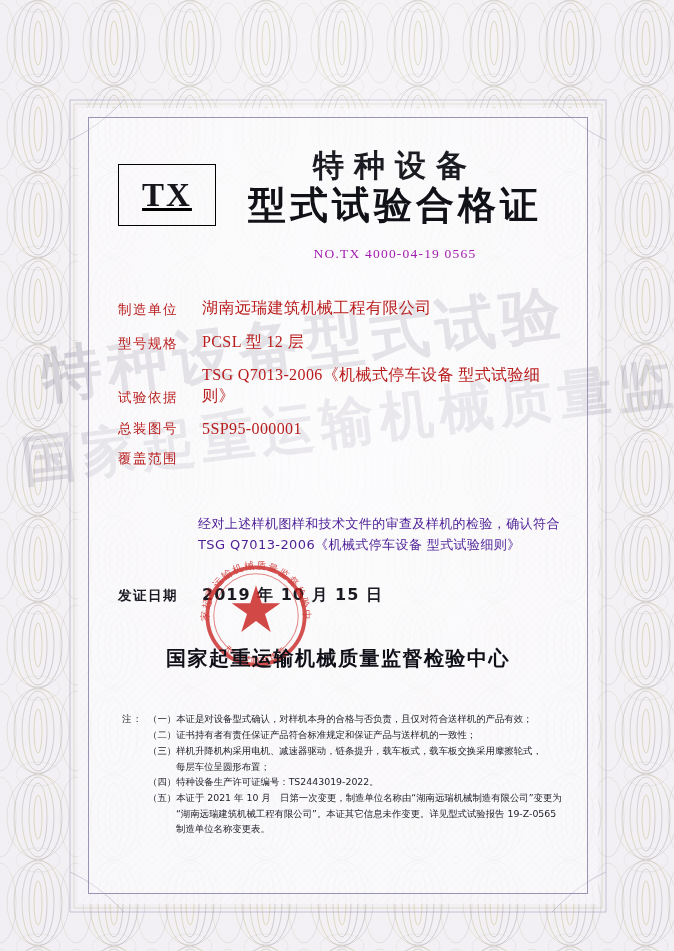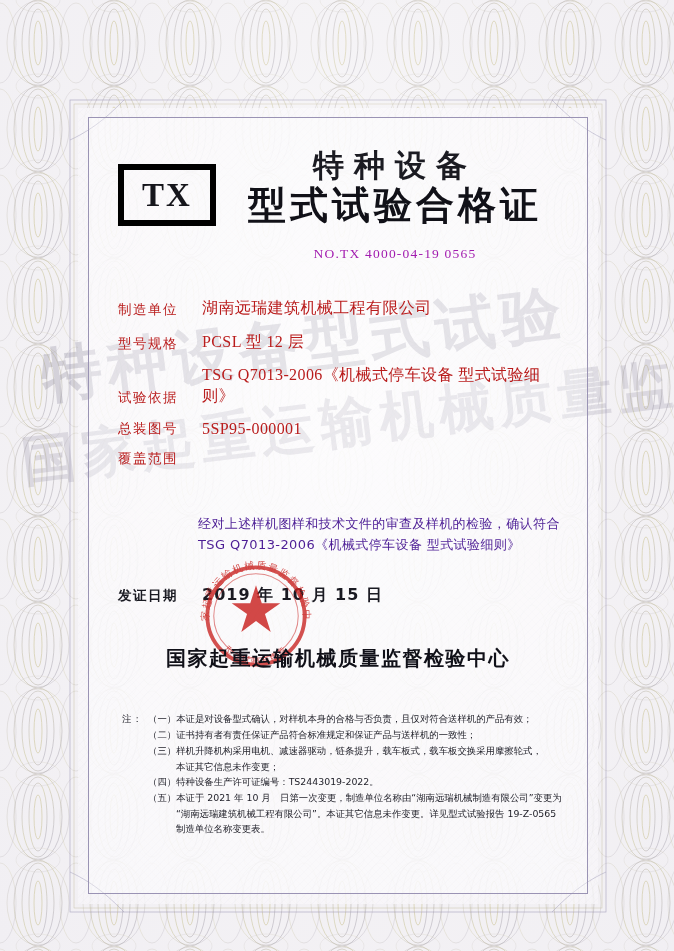--- a/index.html
+++ b/index.html
@@ -34,22 +34,22 @@
     width: 500px; height: 777px;
     border: 1px solid #9a93b4;
     background: rgba(255,255,255,0.30);
   }
 
   
   .tx-box {
     position: absolute;
     left: 118px; top: 164px;
     width: 98px; height: 62px;
-    border: 6px solid #000000;
-    display: flex; align-items: center; justify-content: center;
+    border: 1px solid #000000;
+    display: flex; align-items: center; justify-content: center; text-decoration: underline;
   }
   .tx-box span {
     font-size: 33px;
     font-weight: bold;
     letter-spacing: 2px;
     color: #16161c;
     font-family: "Liberation Serif", serif;
   }
 
   .title-1 {
@@ -328,21 +328,21 @@
           <div class="note-txt">本证是对设备型式确认，对样机本身的合格与否负责，且仅对符合送样机的产品有效；</div>
         </div>
         <div class="note-item">
           <div class="note-num">（二）</div>
           <div class="note-txt">证书持有者有责任保证产品符合标准规定和保证产品与送样机的一致性；</div>
         </div>
         <div class="note-item">
           <div class="note-num">（三）</div>
           <div class="note-txt">样机升降机构采用电机、减速器驱动，链条提升，载车板式，载车板交换采用摩擦轮式，</div>
         </div>
-        <div class="note-cont">本证其它信息未作变更；</div>
+        <div class="note-cont">每层车位呈圆形布置；</div>
         <div class="note-item">
           <div class="note-num">（四）</div>
           <div class="note-txt">特种设备生产许可证编号：TS2443019-2022。</div>
         </div>
         <div class="note-item">
           <div class="note-num">（五）</div>
           <div class="note-txt">本证于 2021 年 10 月　日第一次变更，制造单位名称由“湖南远瑞机械制造有限公司”变更为</div>
         </div>
         <div class="note-cont">“湖南远瑞建筑机械工程有限公司”。本证其它信息未作变更。详见型式试验报告 19-Z-0565 制造单位名称变更表。</div>
       </div>

